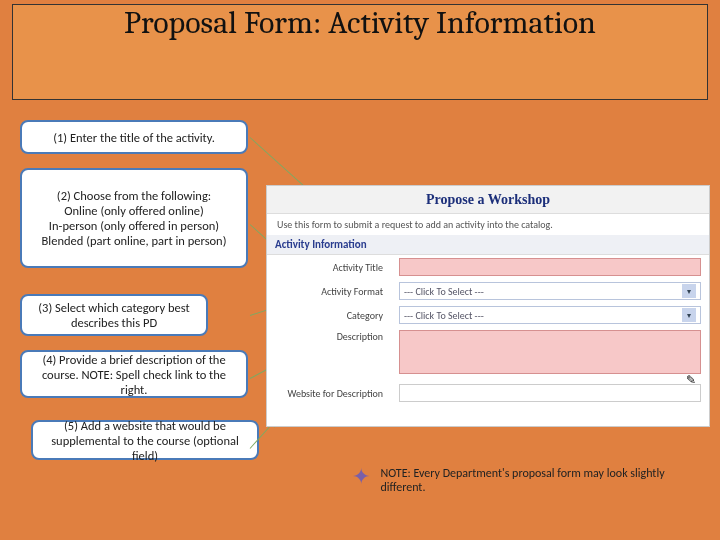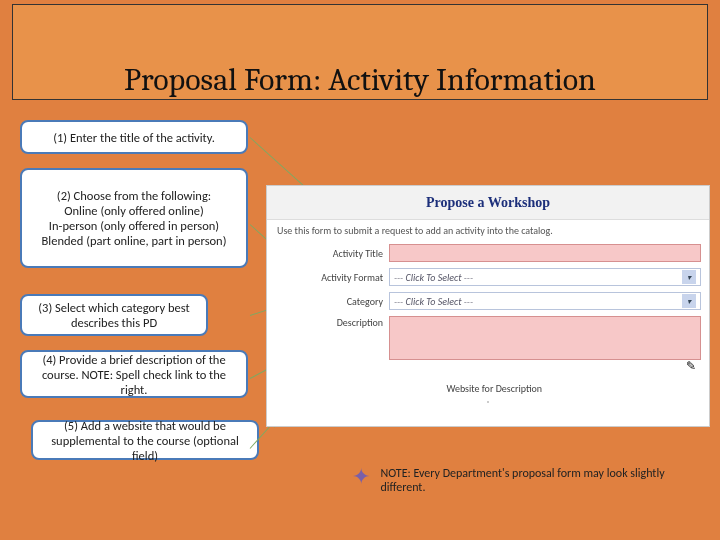--- a/index.html
+++ b/index.html
@@ -1,27 +1,27 @@
 <!DOCTYPE html>
 <html><head>
 <meta charset="utf-8">
 <style>
   * { box-sizing: border-box; margin: 0; padding: 0; }
   body { width: 720px; height: 540px; background: #e08040; font-family: Calibri, Arial, sans-serif; position: relative; overflow: hidden; }
-  .title-box { position: absolute; left: 12px; top: 4px; width: 696px; height: 96px; background: #e8924a; border: 1px solid #333; display: flex; align-items: flex-end; justify-content: center; }
+  .title-box { position: absolute; left: 12px; top: 4px; width: 696px; height: 96px; background: #e8924a; border: 1px solid #333; display: flex; align-items: flex-start; justify-content: center; }
   .title { font-family: Cambria, Georgia, serif; font-size: 32px; color: #111; text-align: center; line-height: 1.15; }
   .callout { position: absolute; background: #fff; border: 2px solid #4a7ab8; border-radius: 8px; padding: 6px 10px; font-size: 12.5px; color: #222; text-align: center; display: flex; align-items: center; justify-content: center; line-height: 1.2; }
   .form-shot { position: absolute; left: 266px; top: 185px; width: 444px; height: 242px; background: #fff; border: 1px solid #ccc; }
-  .form-header { background: #f2f2f2; height: 34px; display: flex; align-items: center; justify-content: center; font-family: Georgia, serif; font-weight: bold; color: #1c2f7a; font-size: 14px; border-bottom: 1px solid #ddd; }
+  .form-header { background: #f2f2f2; height: 28px; display: flex; align-items: center; justify-content: center; font-family: Georgia, serif; font-weight: bold; color: #1c2f7a; font-size: 14px; border-bottom: 1px solid #ddd; }
   .form-sub { font-size: 10px; color: #555; padding: 4px 10px 4px 10px; }
   .section-head { background: #eef0f5; color: #2a3d8f; font-weight: bold; font-size: 11px; padding: 3px 8px; border-bottom: 1px solid #ddd; }
-  .field-row { display: flex; align-items: center; padding: 3px 8px; gap: 6px; }
+  .field-row { display: flex; align-items: center; padding: 3px 8px; gap: 16px; }
   .field-label { width: 108px; font-size: 10px; color: #444; text-align: right; flex-shrink: 0; }
   .field-input { flex: 1; height: 18px; background: #f7c8c8; border: 1px solid #d69090; }
-  .field-select { flex: 1; height: 18px; background: #fff; border: 1px solid #b8c4dc; font-size: 10px; padding: 0 4px; display: flex; align-items: center; justify-content: space-between; color: #556; font-style: italic; }
+  .field-select { flex: 1; height: 18px; background: #fff; border: 1px solid #b8c4dc; font-size: 10px; padding: 0 4px; display: flex; align-items: center; justify-content: space-between; color: #556; }
   .select-arrow { width: 14px; height: 14px; background: #c8d4ec; display: flex; align-items: center; justify-content: center; font-size: 8px; color: #345; }
   .field-textarea { flex: 1; height: 44px; background: #f7c8c8; border: 1px solid #d69090; position: relative; }
   .spell-icon { position: absolute; right: -2px; bottom: -14px; width: 16px; height: 14px; font-size: 12px; }
   .website-row .field-input2 { flex: 1; height: 18px; background: #fff; border: 1px solid #ccc; }
   .arrow-line { position: absolute; height: 1px; background: #7fa862; }
   .arrow-line::after { content: ""; position: absolute; right: -1px; top: -3px; border-left: 7px solid #7fa862; border-top: 4px solid transparent; border-bottom: 4px solid transparent; }
   .note-box { position: absolute; left: 352px; top: 466px; width: 340px; display: flex; gap: 10px; align-items: flex-start; }
   .note-star { font-size: 22px; color: #7a5fa8; line-height: 1; }
   .note-text { font-size: 12px; color: #222; }
 </style>
@@ -53,20 +53,21 @@
 
 <div class="arrow-line" style="left:250px; top:137px; width:106px; transform:rotate(42deg); transform-origin:left center;"></div>
 <div class="arrow-line" style="left:250px; top:224px; width:88px; transform:rotate(42deg); transform-origin:left center;"></div>
 <div class="arrow-line" style="left:250px; top:315px; width:36px; transform:rotate(-18deg); transform-origin:left center;"></div>
 <div class="arrow-line" style="left:250px; top:378px; width:32px; transform:rotate(-28deg); transform-origin:left center;"></div>
 <div class="arrow-line" style="left:250px; top:448px; width:38px; transform:rotate(-48deg); transform-origin:left center;"></div>
 
 <div class="form-shot">
   <div class="form-header">Propose a Workshop</div>
   <div class="form-sub">Use this form to submit a request to add an activity into the catalog.</div>
+  <div class="section-head">Activity Information</div>
 
   <div class="field-row">
     <div class="field-label">Activity Title</div>
     <div class="field-input"></div>
   </div>
 
   <div class="field-row">
     <div class="field-label">Activity Format</div>
     <div class="field-select">
       <span>--- Click To Select ---</span>
@@ -82,21 +83,21 @@
     </div>
   </div>
 
   <div class="field-row" style="align-items:flex-start;">
     <div class="field-label">Description</div>
     <div class="field-textarea">
       <span class="spell-icon">✎</span>
     </div>
   </div>
 
-  <div class="field-row website-row" style="margin-top:16px;flex-direction:column;">
+  <div class="field-row website-row" style="margin-top:4px;">
     <div class="field-label">Website for Description</div>
     <div class="field-input2"></div>
   </div>
 </div>
 
 <div class="note-box">
   <div class="note-star">✦</div>
   <div class="note-text">NOTE: Every Department's proposal form may look slightly different.</div>
 </div>
 

